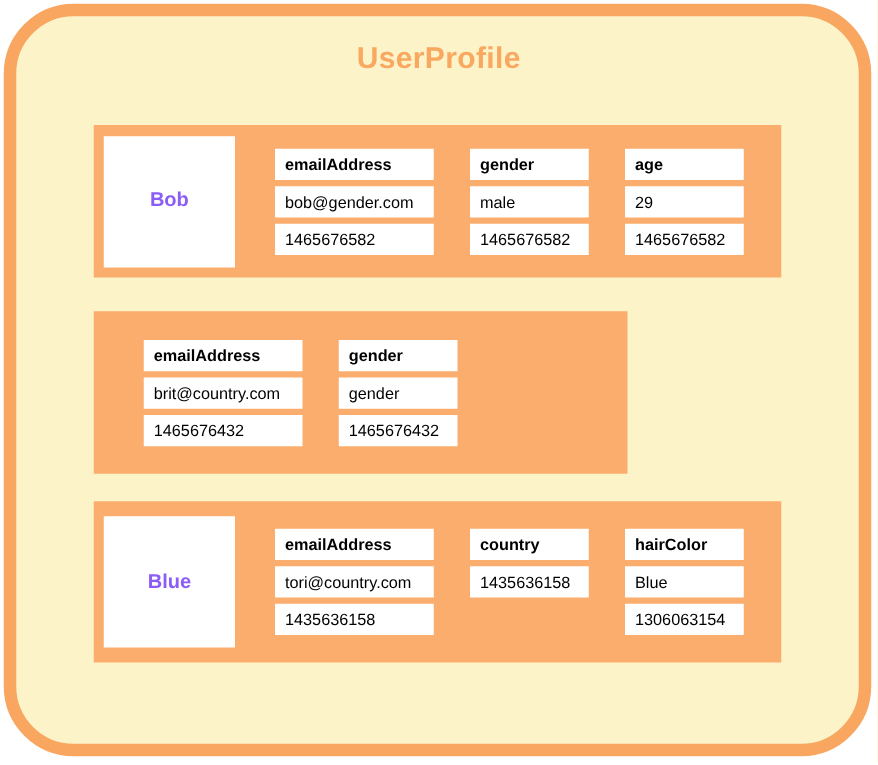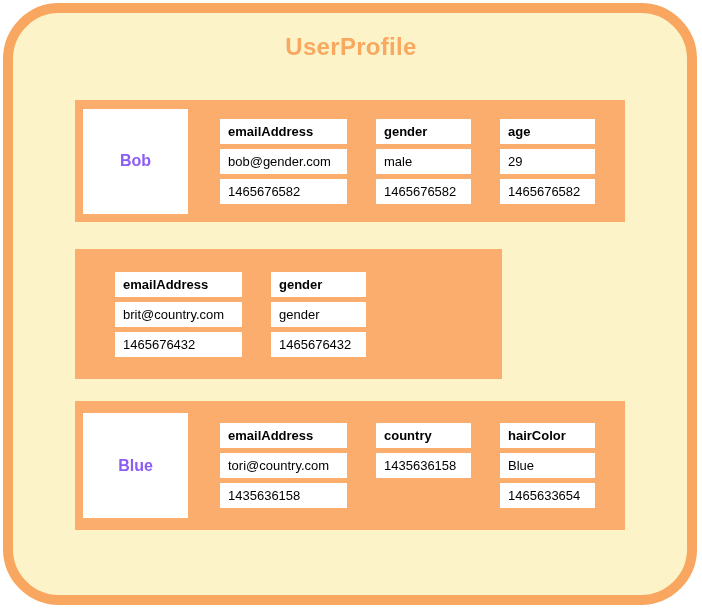--- a/index.html
+++ b/index.html
@@ -127,16 +127,16 @@
       <div class="cell">tori@country.com</div>
       <div class="cell">1435636158</div>
     </div>
     <div class="col">
       <div class="cell hdr">country</div>
       <div class="cell">1435636158</div>
     </div>
     <div class="col">
       <div class="cell hdr">hairColor</div>
       <div class="cell">Blue</div>
-      <div class="cell">1465633654</div>
+      <div class="cell">1306063154</div>
     </div>
   </div>
 </div>
 
 </body></html>

